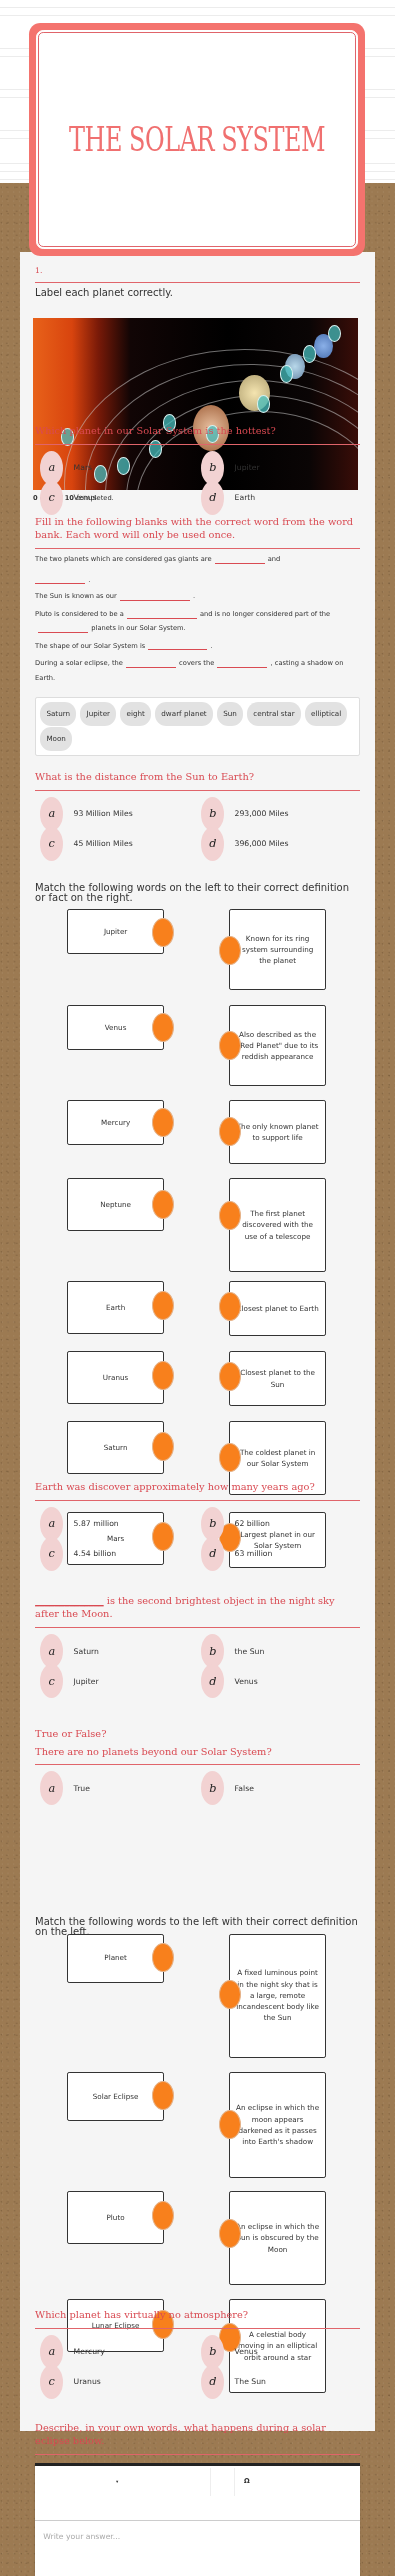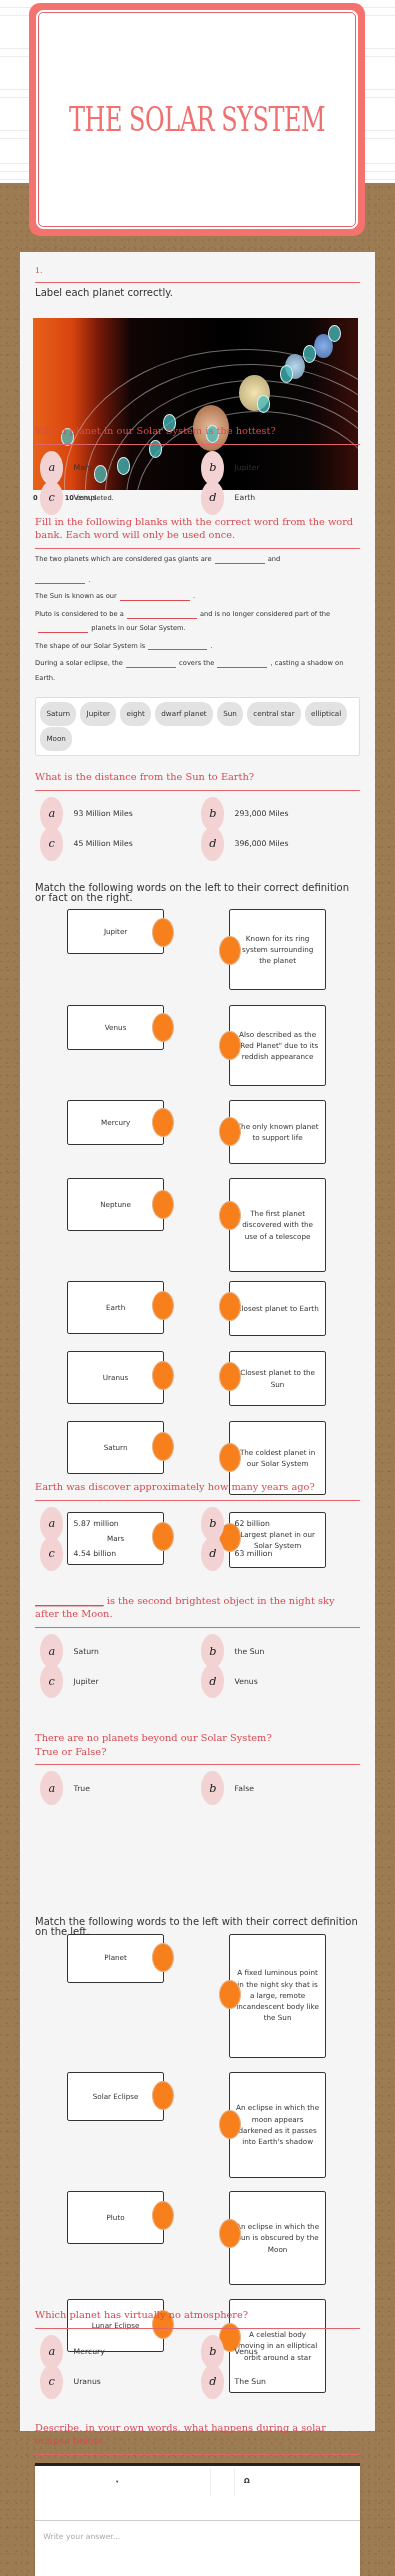--- a/index.html
+++ b/index.html
@@ -26,21 +26,21 @@
   .title-card {
     position: absolute; left: 29px; top: 17px; width: 336px; height: 233px;
     background: #f4736e; border-radius: 11.3px; padding: 7.2px;
   }
   .title-card-inner {
     width: 100%; height: 100%; background: #fff; border: 1px solid #fff;
     border-radius: 7.2px; outline: 1px solid #e0646a; outline-offset: -3.1px;
     display: flex; align-items: center; justify-content: center;
   }
   
-  .title-card { left: 29px; top: 3px; width: 336px; height: 233px; }
+  .title-card { left: 29px; top: 23px; width: 336px; height: 233px; }
   .title-text {
     font-family: "DejaVu Serif", serif; font-size: 24px; color: #f07070;
     letter-spacing: -0.5px; transform: scaleY(1.4);
   }
   .sheet {
     position: absolute; left: 19.6px; top: 252px; width: 355px; height: 2179px;
     background: #f5f5f5;
   }
   .sec { position: absolute; left: 15.5px; width: 325px; }
   .qtitle {
@@ -275,22 +275,22 @@
         </div>
       <div class="opt" style="margin-top:-8.2px;">
           <span class="opt-badge">d</span>
           <span class="opt-label">Venus</span>
         </div>
     </div>
   </div>
 
   <div class="sec" style="top:1475px;">
     <div class="qtitle">
+        <div>True or False?</div>
         <div style="margin-top:4.1px;">There are no planets beyond our Solar System?</div>
-        <div>True or False?</div>
       </div>
     <div class="opts" style="margin-top:6.2px;">
       <div class="opt">
           <span class="opt-badge">a</span>
           <span class="opt-label">True</span>
         </div>
       <div class="opt">
           <span class="opt-badge">b</span>
           <span class="opt-label">False</span>
         </div>

